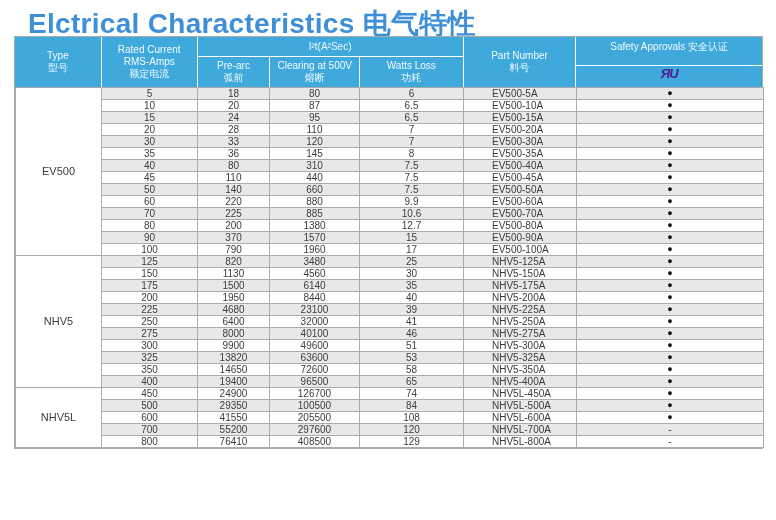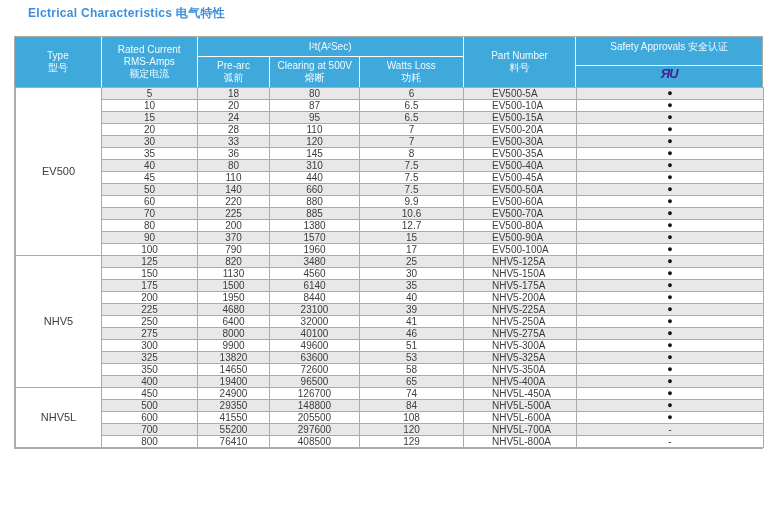--- a/index.html
+++ b/index.html
@@ -6,21 +6,21 @@
   html,body { background:#ffffff; }
   body {
     width:776px; height:520px; overflow:hidden;
     font-family:"Liberation Sans", sans-serif;
     -webkit-font-smoothing:antialiased;
   }
   .page { position:relative; width:776px; height:520px; background:#fff; }
 
   .title {
     position:absolute; left:28px; top:5px;
-    font-size:12px; font-weight:bold; color:#3E8FD8;
+    font-size:28px; font-weight:bold; color:#3E8FD8;
     letter-spacing:0.3px; white-space:nowrap;
   }
 
   .tbl {
     position:absolute; left:14px; top:36px; width:749px;
     border:1px solid #ABABAB;
   }
 
   
   .thead {
@@ -346,21 +346,21 @@
             <td class="c0">450</td>
             <td class="c1">24900</td>
             <td class="c2">126700</td>
             <td class="c3">74</td>
             <td class="c4">NHV5L-450A</td>
             <td class="c5 dot">●</td>
           </tr>
           <tr class="odd">
             <td class="c0">500</td>
             <td class="c1">29350</td>
-            <td class="c2">148800</td>
+            <td class="c2">100500</td>
             <td class="c3">84</td>
             <td class="c4">NHV5L-500A</td>
             <td class="c5 dot">●</td>
           </tr>
           <tr class="even">
             <td class="c0">600</td>
             <td class="c1">41550</td>
             <td class="c2">205500</td>
             <td class="c3">108</td>
             <td class="c4">NHV5L-600A</td>

